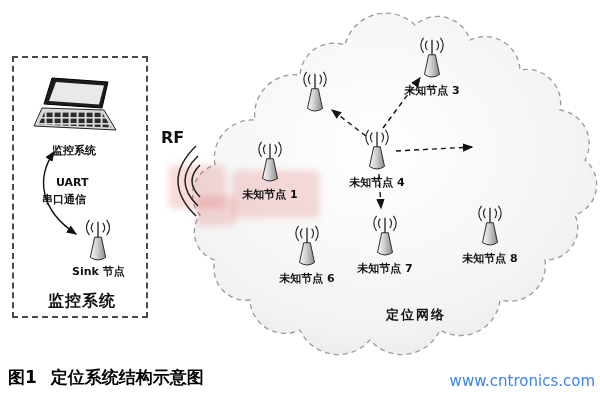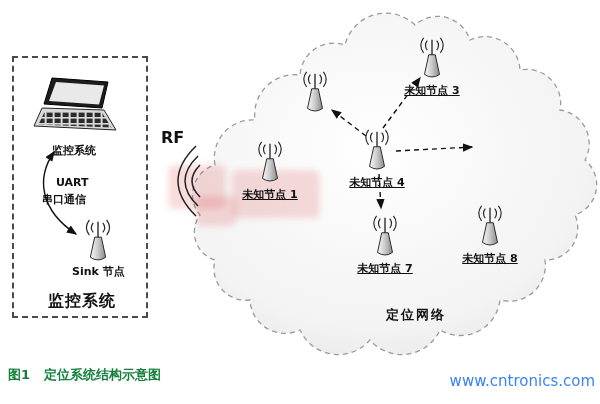--- a/index.html
+++ b/index.html
@@ -13,23 +13,23 @@
   .redmark{position:absolute;z-index:2;background:rgba(215,45,45,.17);filter:blur(3px);border-radius:6px;}
   .monitor-box{
     position:absolute;left:12px;top:56px;width:136px;height:262px;
     border:2px dashed #4a4a4a;z-index:3;box-sizing:border-box;background:transparent;
   }
   .lbl{position:absolute;z-index:6;font-size:11px;font-weight:bold;color:#111;white-space:nowrap;}
   .lbl-big{font-size:16px;}
   .laptop{position:absolute;left:30px;top:76px;z-index:6;}
   .sink-ant{position:absolute;left:80px;top:218px;z-index:6;}
   .node{position:absolute;width:96px;text-align:center;z-index:5;}
-  .node .nlabel{font-size:11px;font-weight:bold;color:#111;white-space:nowrap;margin-top:-2px;text-decoration:underline;}
+  .node .nlabel{font-size:11px;font-weight:bold;color:#111;white-space:nowrap;margin-top:-2px;}
   .net-label{position:absolute;left:386px;top:306px;z-index:6;font-size:13px;font-weight:bold;color:#111;letter-spacing:2px;}
-  .caption{position:absolute;left:8px;top:366px;z-index:7;font-size:13px;font-weight:bold;color:#15803d;}
+  .caption{position:absolute;left:8px;top:366px;z-index:7;font-size:17px;font-weight:bold;color:#000000;}
   .caption .cap-tag{margin-right:14px;}
   .site-mark{position:absolute;right:5px;top:372px;z-index:7;font-size:15px;color:#3b82f6;text-decoration:none;cursor:pointer;}
 </style>
 </head>
 <body>
 
 <div class="canvas">
 
   <svg width="0" height="0" style="position:absolute" aria-hidden="true">
     <defs>
@@ -127,20 +127,26 @@
         <use href="#antenna"></use>
       </svg>
     <div class="nlabel">未知节点 3</div>
   </div>
   <div class="node" style="left:329px;top:128px;">
     <svg width="34" height="45">
         <use href="#antenna"></use>
       </svg>
     <div class="nlabel">未知节点 4</div>
   </div>
+  <div class="node" style="left:259px;top:224px;">
+    <svg width="34" height="45">
+        <use href="#antenna"></use>
+      </svg>
+    <div class="nlabel">未知节点 6</div>
+  </div>
   <div class="node" style="left:337px;top:214px;">
     <svg width="34" height="45">
         <use href="#antenna"></use>
       </svg>
     <div class="nlabel">未知节点 7</div>
   </div>
   <div class="node" style="left:442px;top:204px;">
     <svg width="34" height="45">
         <use href="#antenna"></use>
       </svg>

